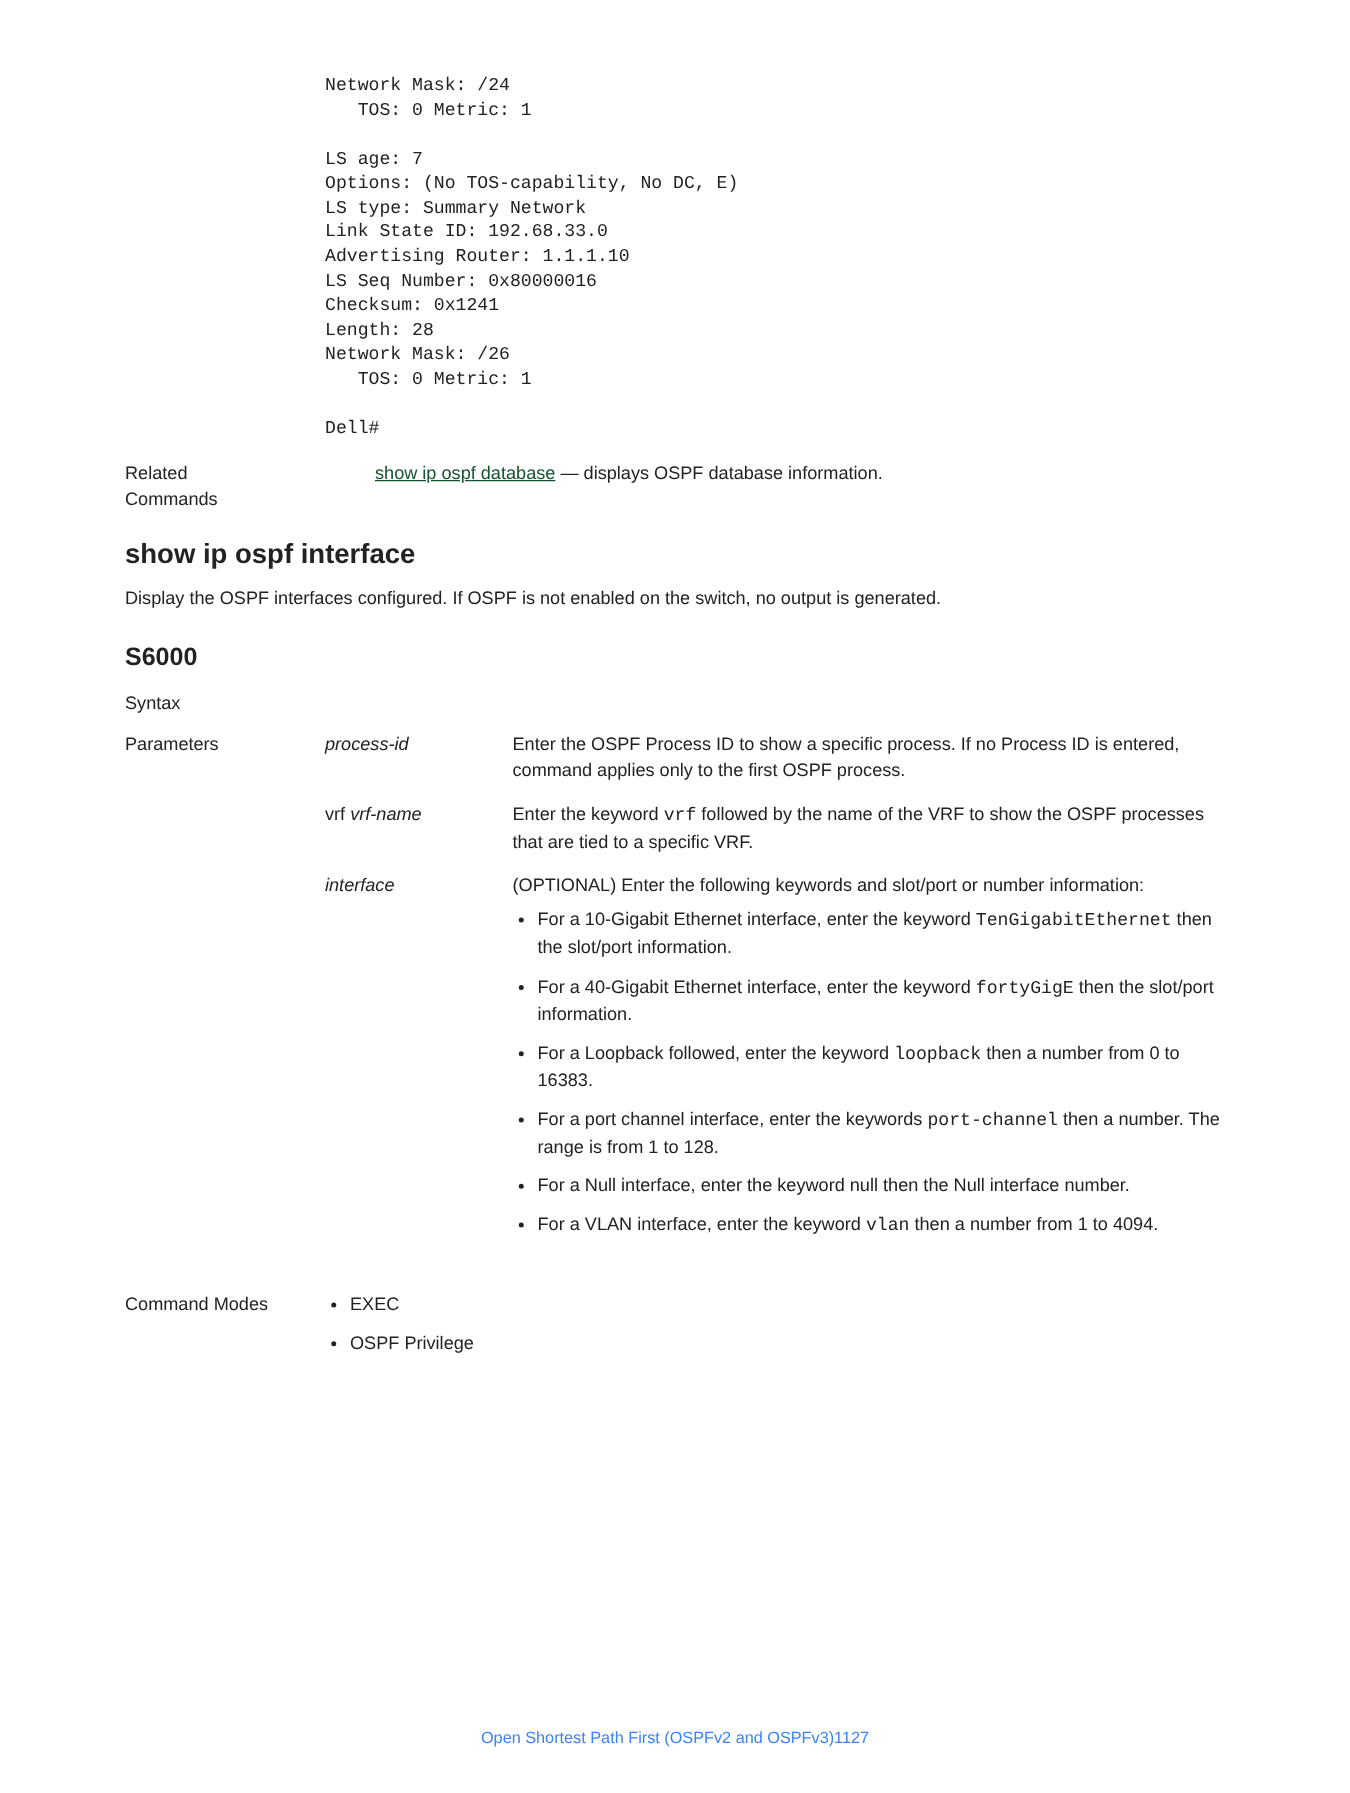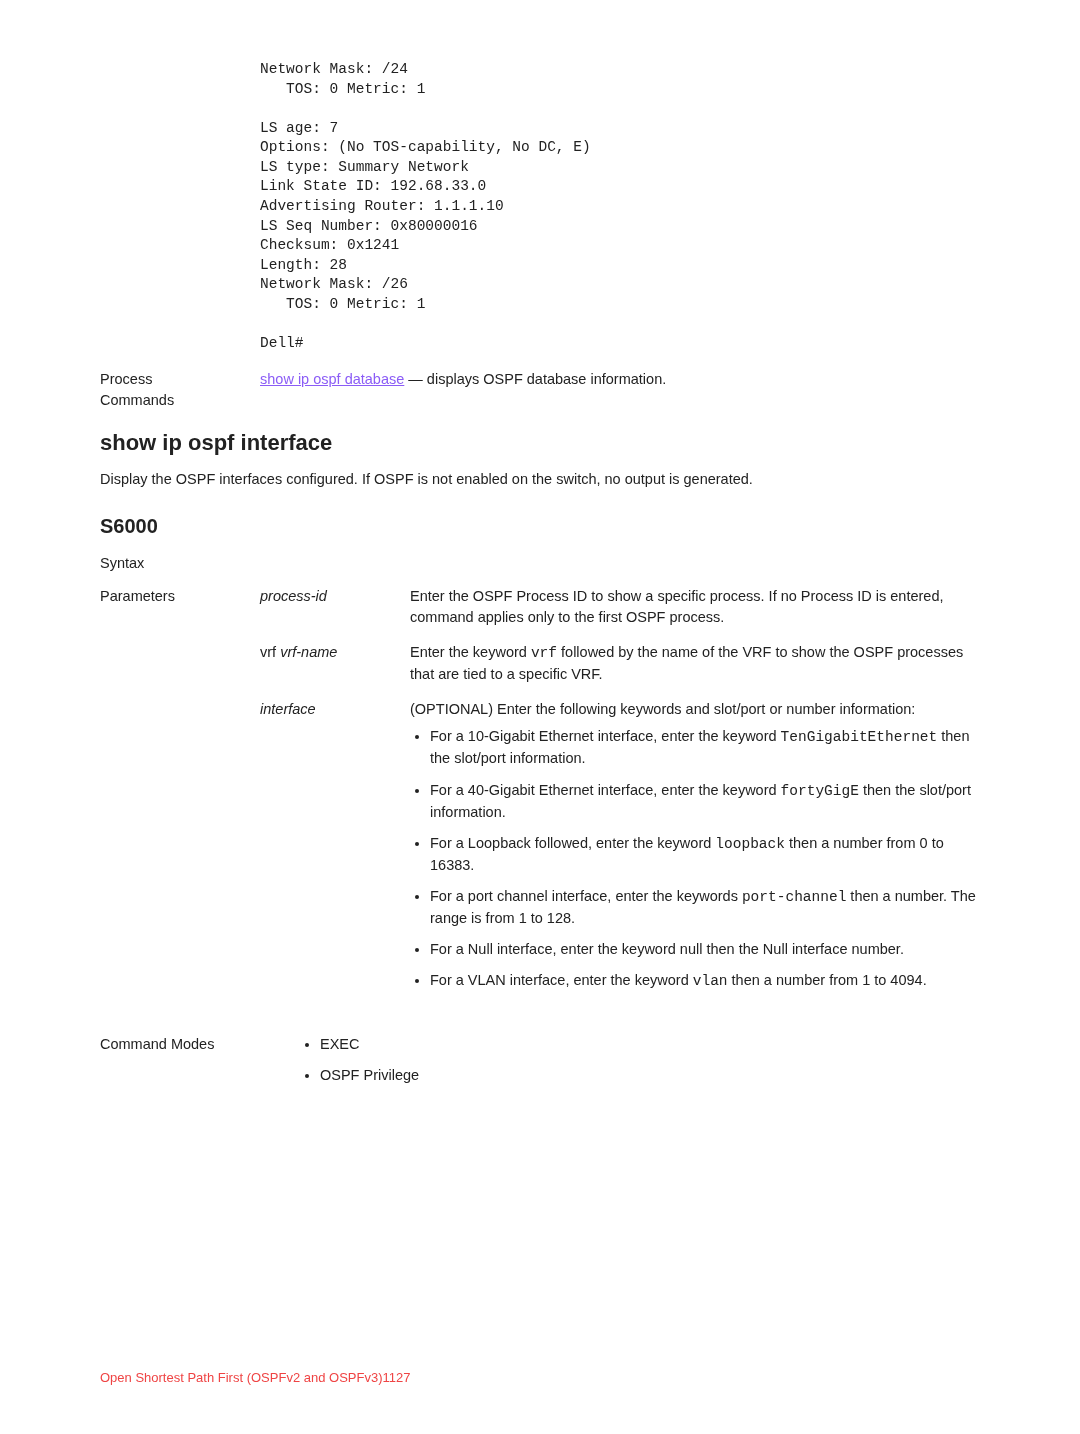--- a/index.html
+++ b/index.html
@@ -24,22 +24,23 @@
     display: flex;
     margin-top: 16px;
     gap: 60px;
   }
   .related-label {
     font-weight: 400;
     width: 100px;
     flex-shrink: 0;
   }
   .related-content a {
-    color: #8b5cf6;
+    color: #14532d;
     text-decoration: underline;
+    margin-left: 40px;
   }
   h2.section-heading {
     font-size: 22px;
     font-weight: 600;
     margin-top: 16px;
     margin-bottom: 10px;
   }
   .section-desc {
     margin-bottom: 22px;
   }
@@ -85,27 +86,27 @@
   ul.bullets {
     list-style: disc;
     padding-left: 20px;
     margin-top: 6px;
   }
   ul.bullets li {
     margin-bottom: 10px;
   }
   .footer {
     position: absolute;
-    bottom: 46px;
+    bottom: 34px;
     left: 100px;
     right: 100px;
     display: flex;
-    justify-content: flex-start;
+    justify-content: center;
     font-size: 13px;
-    color: #ef4444;
+    color: #3b82f6;
   }
 </style>
 </head>
 <body>
 
 <div class="code-block">Network Mask: /24
    TOS: 0 Metric: 1
 
 LS age: 7
 Options: (No TOS-capability, No DC, E)
@@ -114,21 +115,21 @@
 Advertising Router: 1.1.1.10
 LS Seq Number: 0x80000016
 Checksum: 0x1241
 Length: 28
 Network Mask: /26
    TOS: 0 Metric: 1
 
 Dell#</div>
 
 <div class="related-row">
-  <div class="related-label">Process Commands</div>
+  <div class="related-label">Related Commands</div>
   <div class="related-content">
     <a href="#">show ip ospf database</a><span> — displays OSPF database information.</span>
   </div>
 </div>
 
 <h2 class="section-heading">show ip ospf interface</h2>
 <p class="section-desc">Display the OSPF interfaces configured. If OSPF is not enabled on the switch, no output is generated.</p>
 
 <div class="model-label">S6000</div>
 
@@ -177,21 +178,21 @@
           <li>
             <span>For a VLAN interface, enter the keyword </span><span class="code-inline">vlan</span><span> then a number from 1 to 4094.</span>
           </li>
         </ul>
       </div>
     </div>
 
   </div>
 </div>
 
-<div class="row" style="margin-top:18px;gap:40px;">
+<div class="row" style="margin-top:18px;">
   <div class="row-label">Command Modes</div>
   <div class="row-content">
     <ul class="bullets" style="margin-top:0;">
       <li>EXEC</li>
       <li>OSPF Privilege</li>
     </ul>
   </div>
 </div>
 
 <div class="footer">

